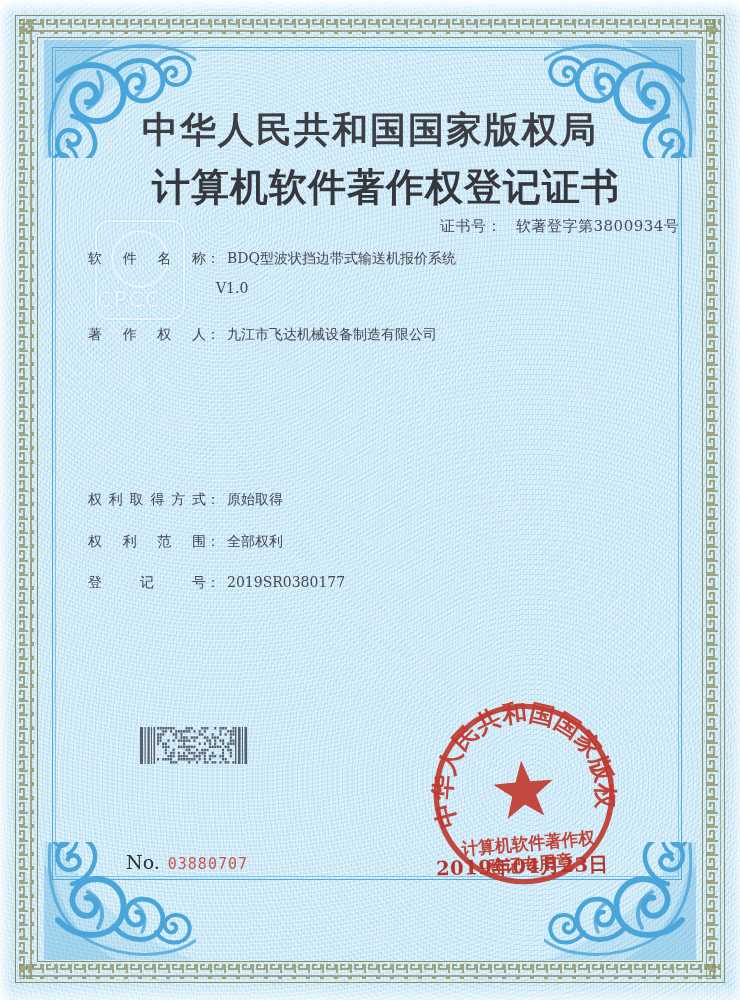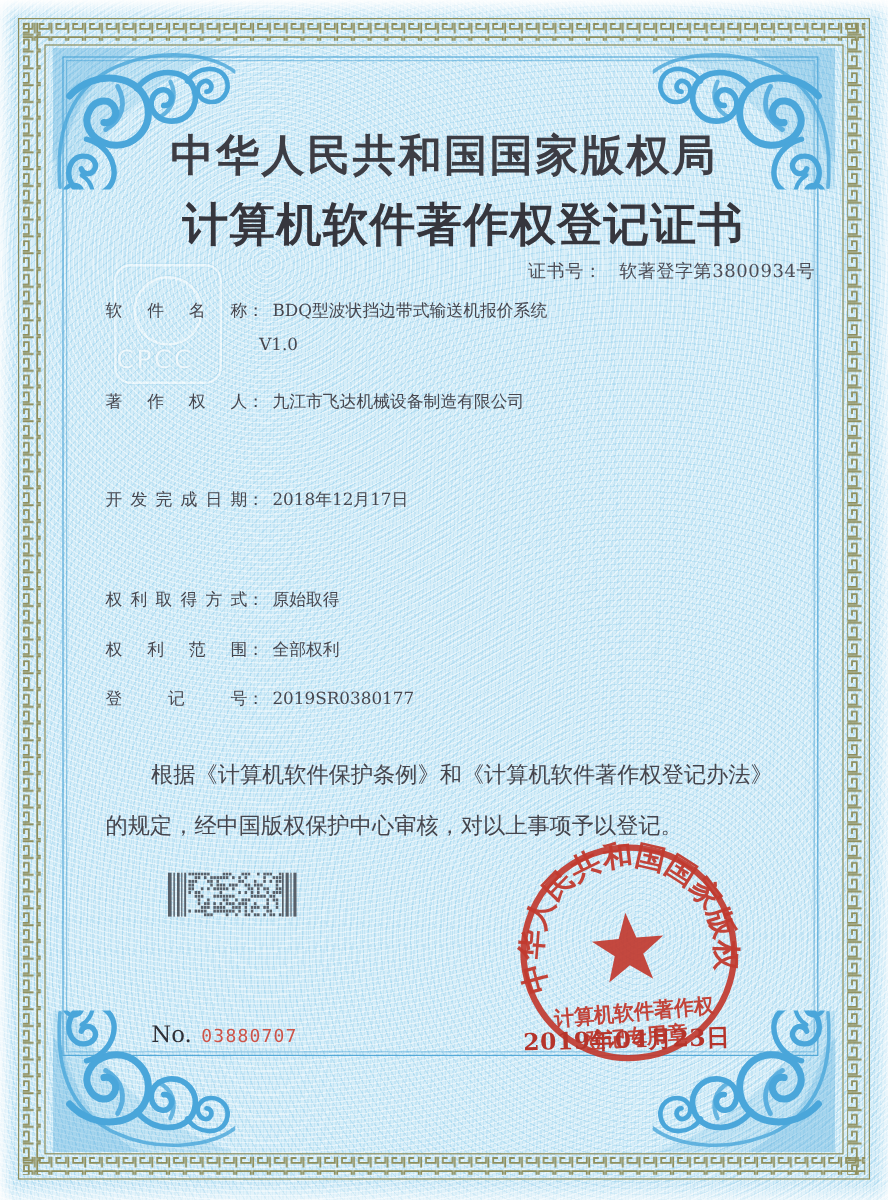--- a/index.html
+++ b/index.html
@@ -127,38 +127,34 @@
 
   <div class="row" style="top:250px">
     <span class="flabel">软件名称</span><span class="fcolon">：</span><span class="fvalue">BDQ型波状挡边带式输送机报价系统</span>
   </div>
   <div class="val2">V1.0</div>
 
   <div class="row" style="top:326px">
     <span class="flabel">著作权人</span><span class="fcolon">：</span><span class="fvalue">九江市飞达机械设备制造有限公司</span>
   </div>
 
-  <div class="row" style="top:408px">
-    <span class="flabel">开发完成日期</span><span class="fcolon">：</span><span class="fvalue">2018年12月17日</span>
-  </div>
 
 
   <div class="row" style="top:491px">
     <span class="flabel">权利取得方式</span><span class="fcolon">：</span><span class="fvalue">原始取得</span>
   </div>
 
   <div class="row" style="top:533px">
     <span class="flabel">权利范围</span><span class="fcolon">：</span><span class="fvalue">全部权利</span>
   </div>
 
   <div class="row" style="top:574px">
     <span class="flabel">登记号</span><span class="fcolon">：</span><span class="fvalue">2019SR0380177</span>
   </div>
 
-  <div class="statement">根据《计算机软件保护条例》和《计算机软件著作权登记办法》的规定，经中国版权保护中心审核，对以上事项予以登记。</div>
 
   <svg class="barcode" viewBox="0 0 108 37">
     <g fill="#434851">
       <rect x="0" y="0" width="3" height="37"></rect>
       <rect x="4.5" y="0" width="1.2" height="37"></rect>
       <rect x="7.5" y="0" width="2.2" height="37"></rect>
       <rect x="11" y="0" width="1" height="37"></rect>
       <rect x="13.5" y="0" width="1.6" height="37"></rect>
       <rect x="95" y="0" width="1.4" height="37"></rect>
       <rect x="98" y="0" width="2.6" height="37"></rect>

